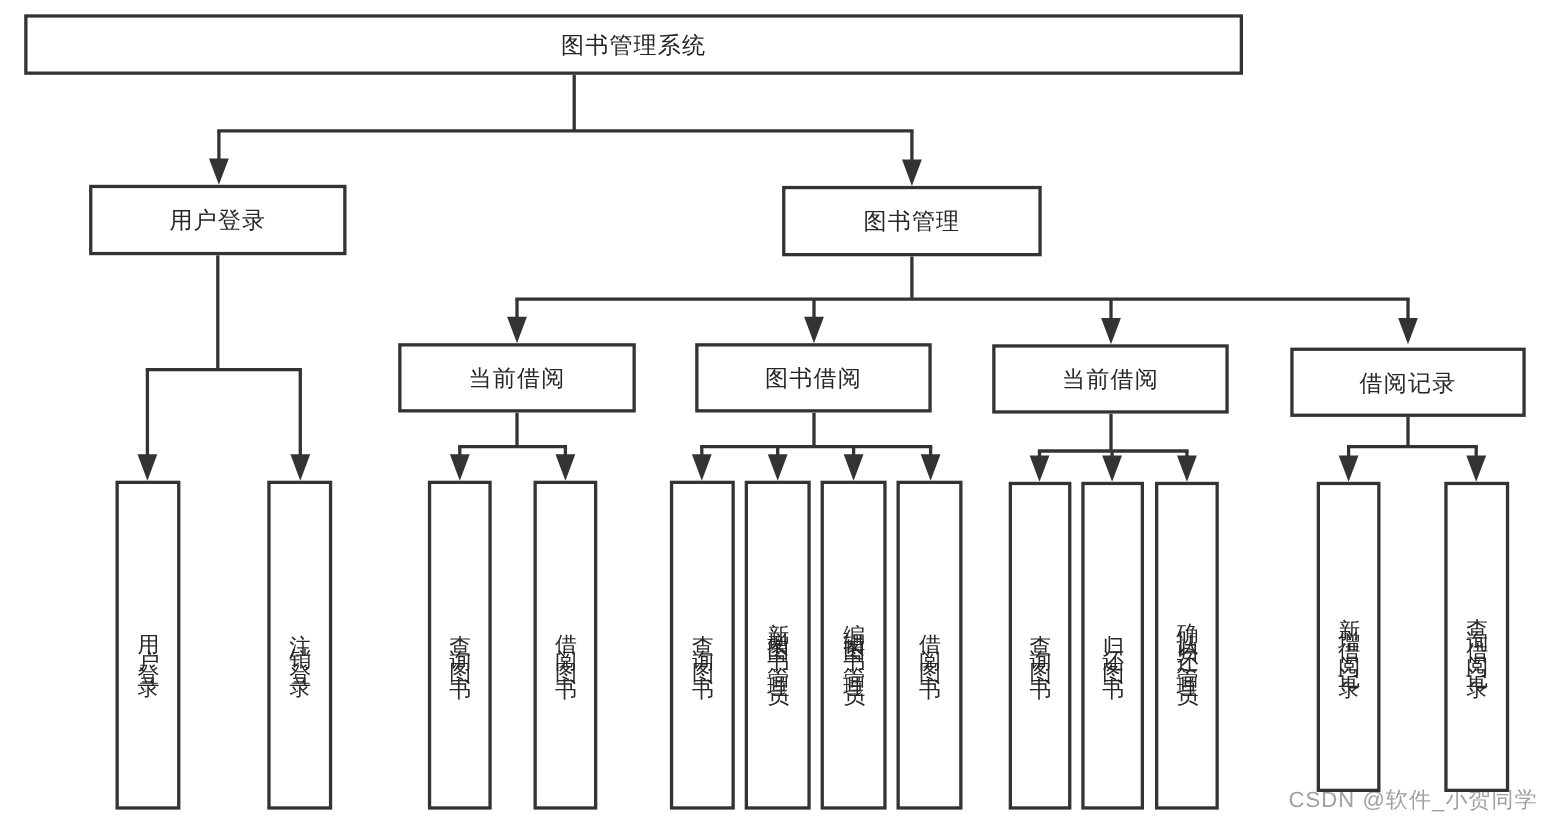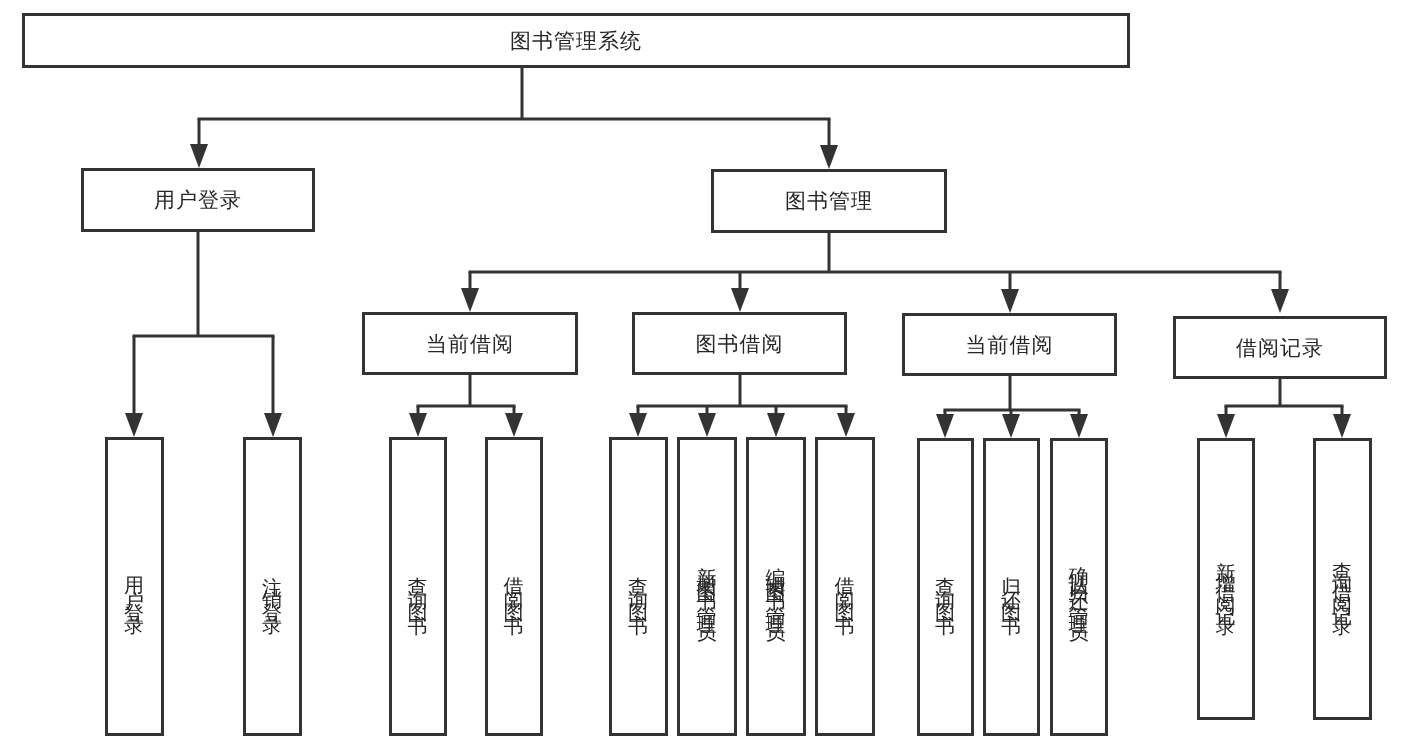--- a/index.html
+++ b/index.html
@@ -102,20 +102,21 @@
     <g stroke="#333333" stroke-width="3" fill="#333333">
       <line x1="1280" y1="376" x2="1280" y2="406"></line>
       <line x1="1224.5" y1="406" x2="1343.5" y2="406"></line>
       <line x1="1226" y1="406" x2="1226" y2="420"></line>
       <polygon points="1217,414 1235,414 1226,438" stroke="none"></polygon>
       <line x1="1342" y1="406" x2="1342" y2="420"></line>
       <polygon points="1333,414 1351,414 1342,438" stroke="none"></polygon>
     </g>
   </svg>
 
+  <div class="watermark">CSDN @软件_小贺同学</div>
 
   <div class="node" style="left:22px; top:13px; width:1108px; height:55px;">
     <span class="hlabel">图书管理系统</span>
   </div>
 
   <div class="node" style="left:81px; top:168px; width:234px; height:64px;">
     <span class="hlabel">用户登录</span>
   </div>
   <div class="node" style="left:711px; top:169px; width:236px; height:64px;text-align:right;">
     <span class="hlabel">图书管理</span>

